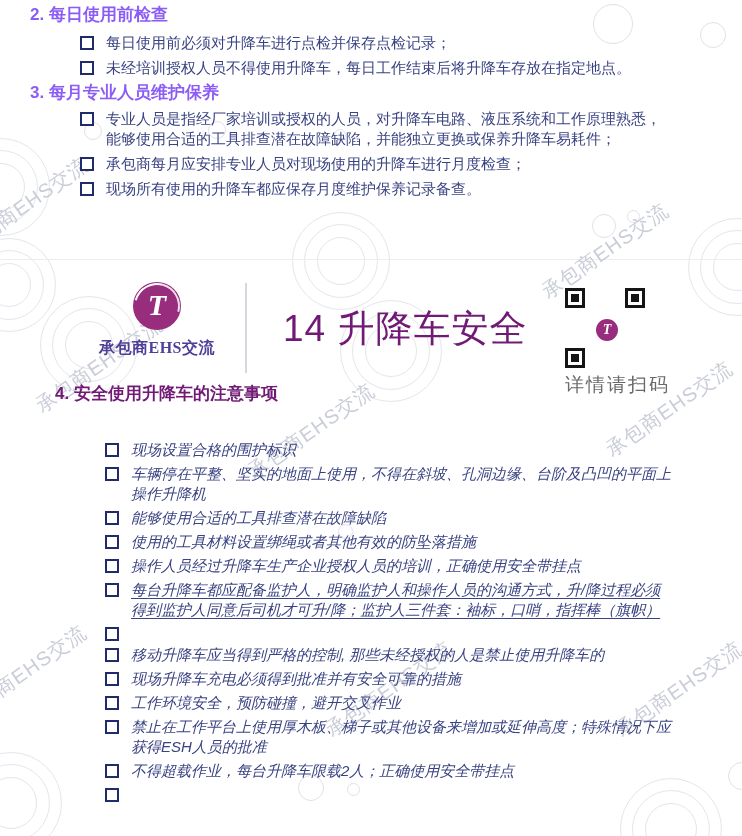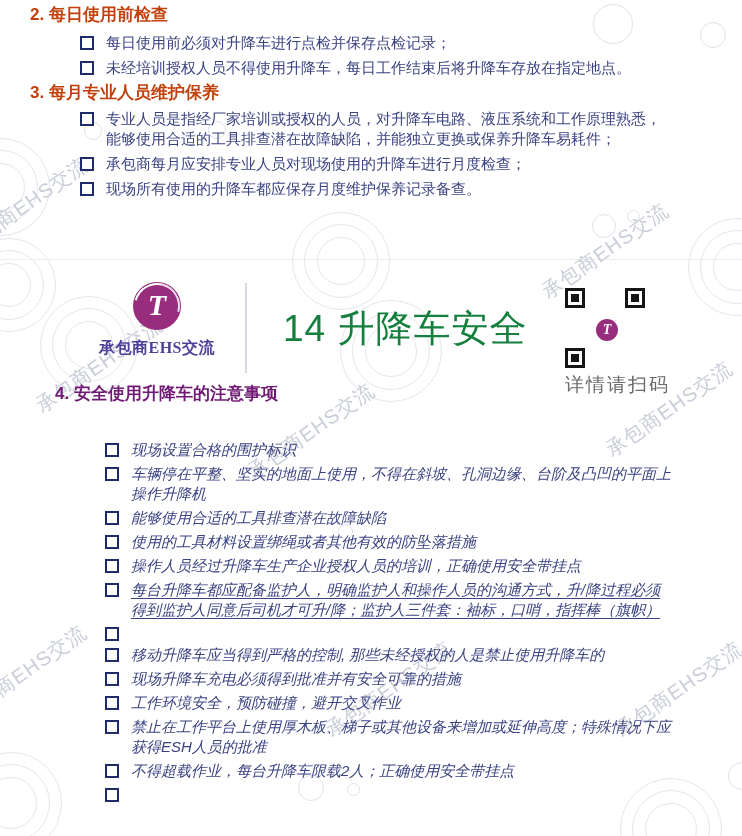--- a/index.html
+++ b/index.html
@@ -15,21 +15,21 @@
   .ripple::after{inset:24px;}
   .circ{position:absolute;border-radius:50%;border:1.5px solid #e0e2e8;background:transparent;}
   .wm{
     position:absolute;color:#c9cdd8;font-size:20px;letter-spacing:1px;white-space:nowrap;
     transform:rotate(-35deg);transform-origin:left bottom;font-weight:400;
   }
   .hline{position:absolute;left:0;width:742px;border-top:1px solid #ededed;}
   
   .sec-top{position:absolute;top:5px;left:0;width:742px;}
   .heading{
-    margin:0 0 8px 30px;font-size:17px;font-weight:bold;color:#c2410c;line-height:20px;
+    margin:0 0 8px 30px;font-size:17px;font-weight:bold;color:#8b5cf6;line-height:20px;
   }
   .heading.h3{margin-top:4px;margin-bottom:6px;}
   .list{margin:0 0 0 80px;padding:0;width:600px;}
   .list .item{display:flex;align-items:flex-start;margin-bottom:5px;}
   .cb{
     flex:0 0 auto;width:10px;height:10px;border:2px solid #1f2b6b;margin:3px 12px 0 0;background:#fff;
   }
   .item-text{
     font-size:15px;line-height:20px;color:#3a4382;white-space:pre-wrap;
   }
@@ -46,21 +46,21 @@
     border:2.5px solid transparent;border-top:2.5px solid #ffffff;border-right:2.5px solid rgba(255,255,255,.85);
     transform:rotate(-30deg);
   }
   .logo-t{color:#fff;font-family:"Liberation Serif","DejaVu Serif",serif;font-size:30px;font-style:italic;font-weight:bold;line-height:1;padding-bottom:3px;}
   .logo-label{
     margin-top:8px;font-family:"Liberation Serif","DejaVu Serif",serif;font-weight:bold;
     font-size:16px;color:#4f3f99;letter-spacing:0.5px;
   }
   .divider{position:absolute;left:245px;top:3px;width:1.5px;height:90px;background:#d5d8de;}
   .page-title{
-    position:absolute;left:283px;top:28px;font-size:37px;line-height:42px;color:#15803d;
+    position:absolute;left:283px;top:28px;font-size:37px;line-height:42px;color:#701a75;
     font-weight:500;letter-spacing:1px;white-space:nowrap;
   }
   
   .qr-wrap{position:absolute;left:565px;top:8px;width:80px;text-align:left;}
   .qr{
     position:relative;width:80px;height:80px;background:#fff;
     background-image:
       repeating-linear-gradient(0deg,#151515 0 3px,#ffffff 3px 6px),
       repeating-linear-gradient(90deg,#151515 0 3px,#ffffff 3px 7px);
     background-blend-mode:screen;

